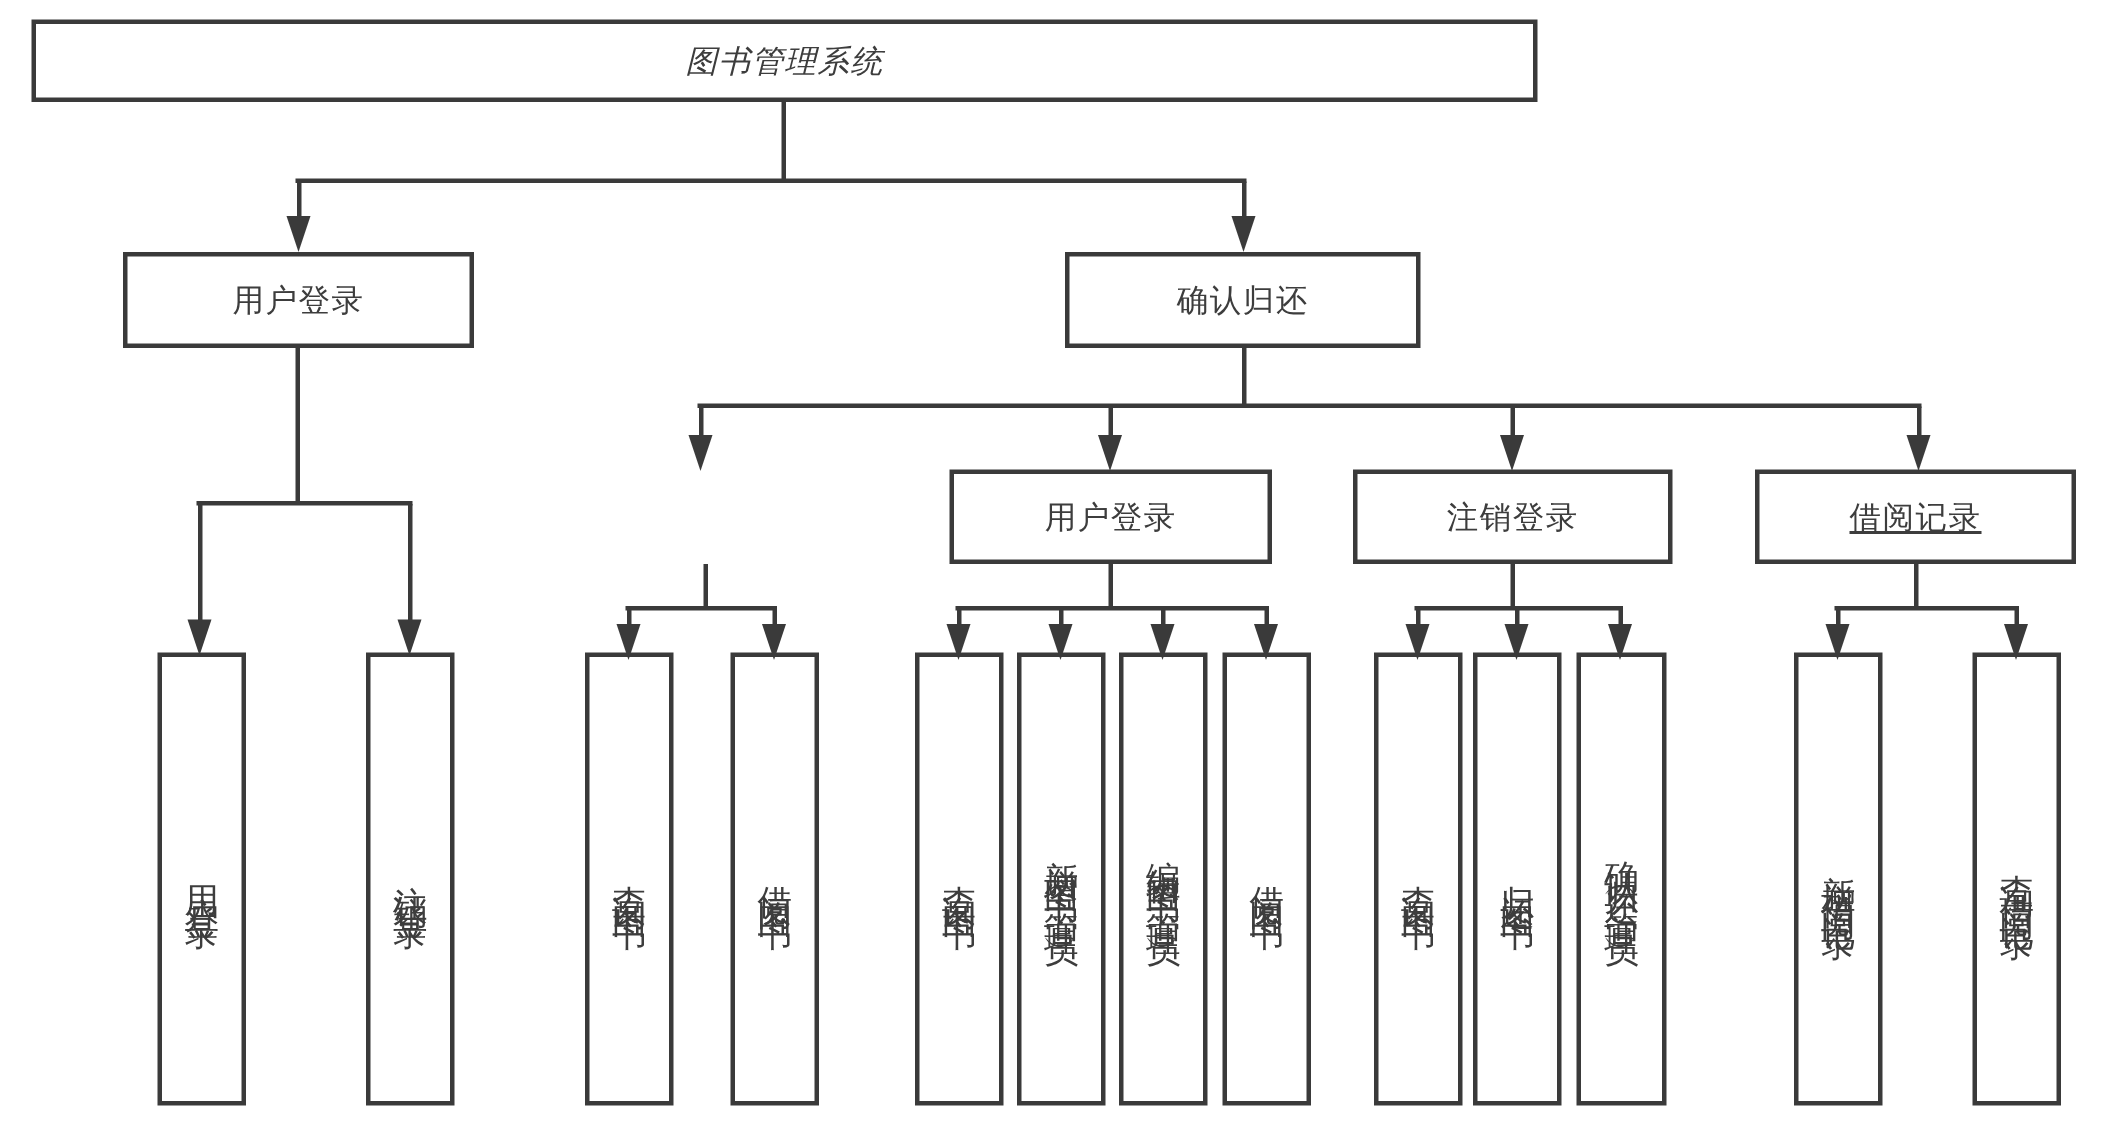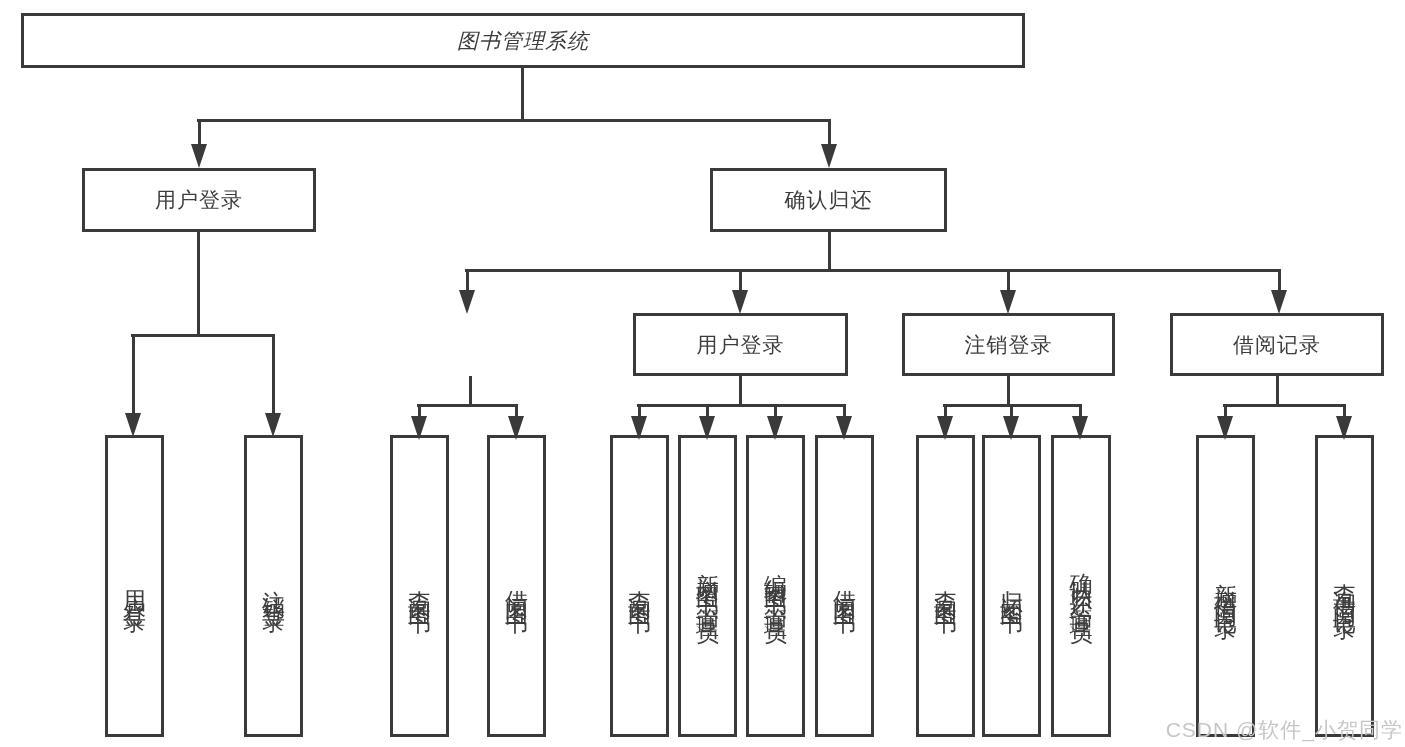--- a/index.html
+++ b/index.html
@@ -80,21 +80,21 @@
   <div class="box" style="left:710px;top:168px;width:237px;height:64px;">
     <span>确认归还</span>
   </div>
 
   <div class="box" style="left:633px;top:313px;width:215px;height:63px;">
     <span>用户登录</span>
   </div>
   <div class="box" style="left:902px;top:313px;width:213px;height:63px;">
     <span>注销登录</span>
   </div>
-  <div class="box" style="left:1170px;top:313px;width:214px;height:63px;">
+  <div class="box" style="left:1170px;top:313px;width:214px;height:63px;text-decoration:underline;">
     <span>借阅记录</span>
   </div>
 
   <div class="box vbox" style="left:105px;top:435px;width:59px;height:302px;">
     <span class="vtext">用户登录</span>
   </div>
   <div class="box vbox" style="left:244px;top:435px;width:59px;height:302px;">
     <span class="vtext">注销登录</span>
   </div>
 
@@ -183,14 +183,13 @@
       <div class="arrow-stem" style="left: 1010px; top: 406px; height: 14px;"></div>
       <div class="arrow-head" style="left: 1003px; top: 416px;"></div>
       <div class="arrow-stem" style="left: 1079px; top: 406px; height: 14px;"></div>
       <div class="arrow-head" style="left: 1072px; top: 416px;"></div>
       <div class="arrow-stem" style="left: 1224px; top: 406px; height: 14px;"></div>
       <div class="arrow-head" style="left: 1217px; top: 416px;"></div>
       <div class="arrow-stem" style="left: 1343px; top: 406px; height: 14px;"></div>
       <div class="arrow-head" style="left: 1336px; top: 416px;"></div>
     </div>
 
-  <div class="watermark">CSDN @软件_小贺同学</div>
 </div>
 
 </body></html>

